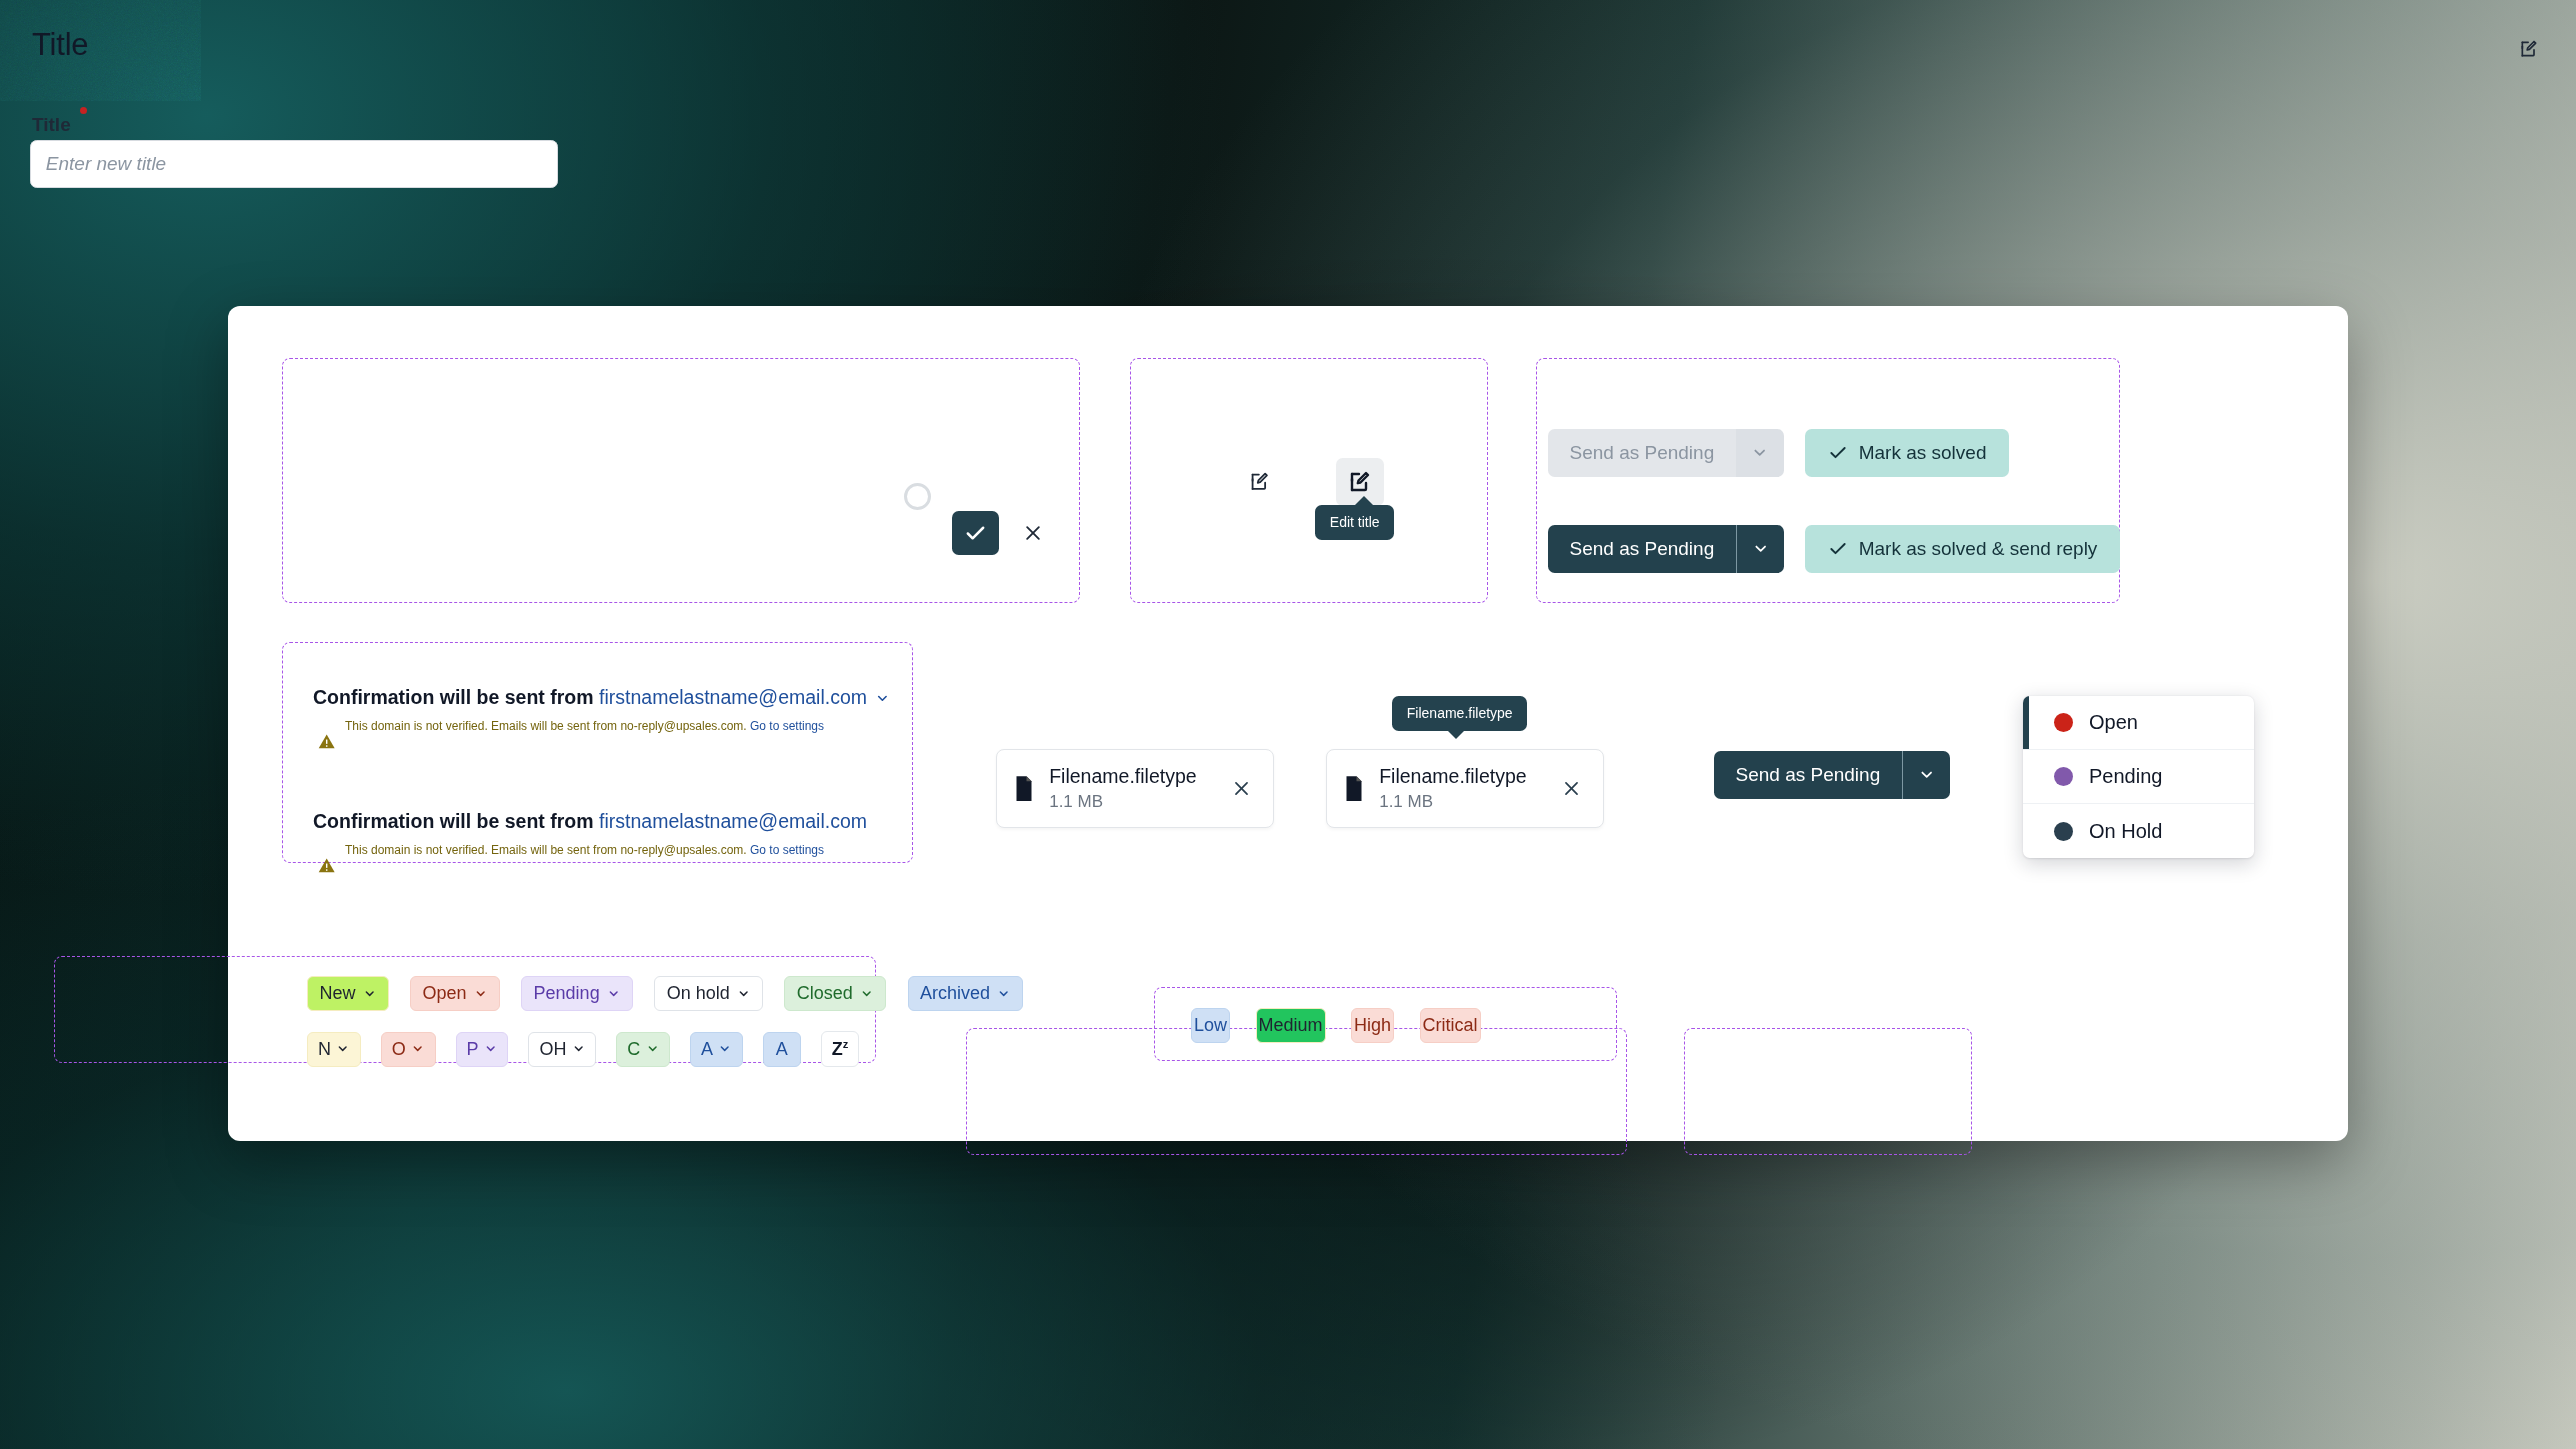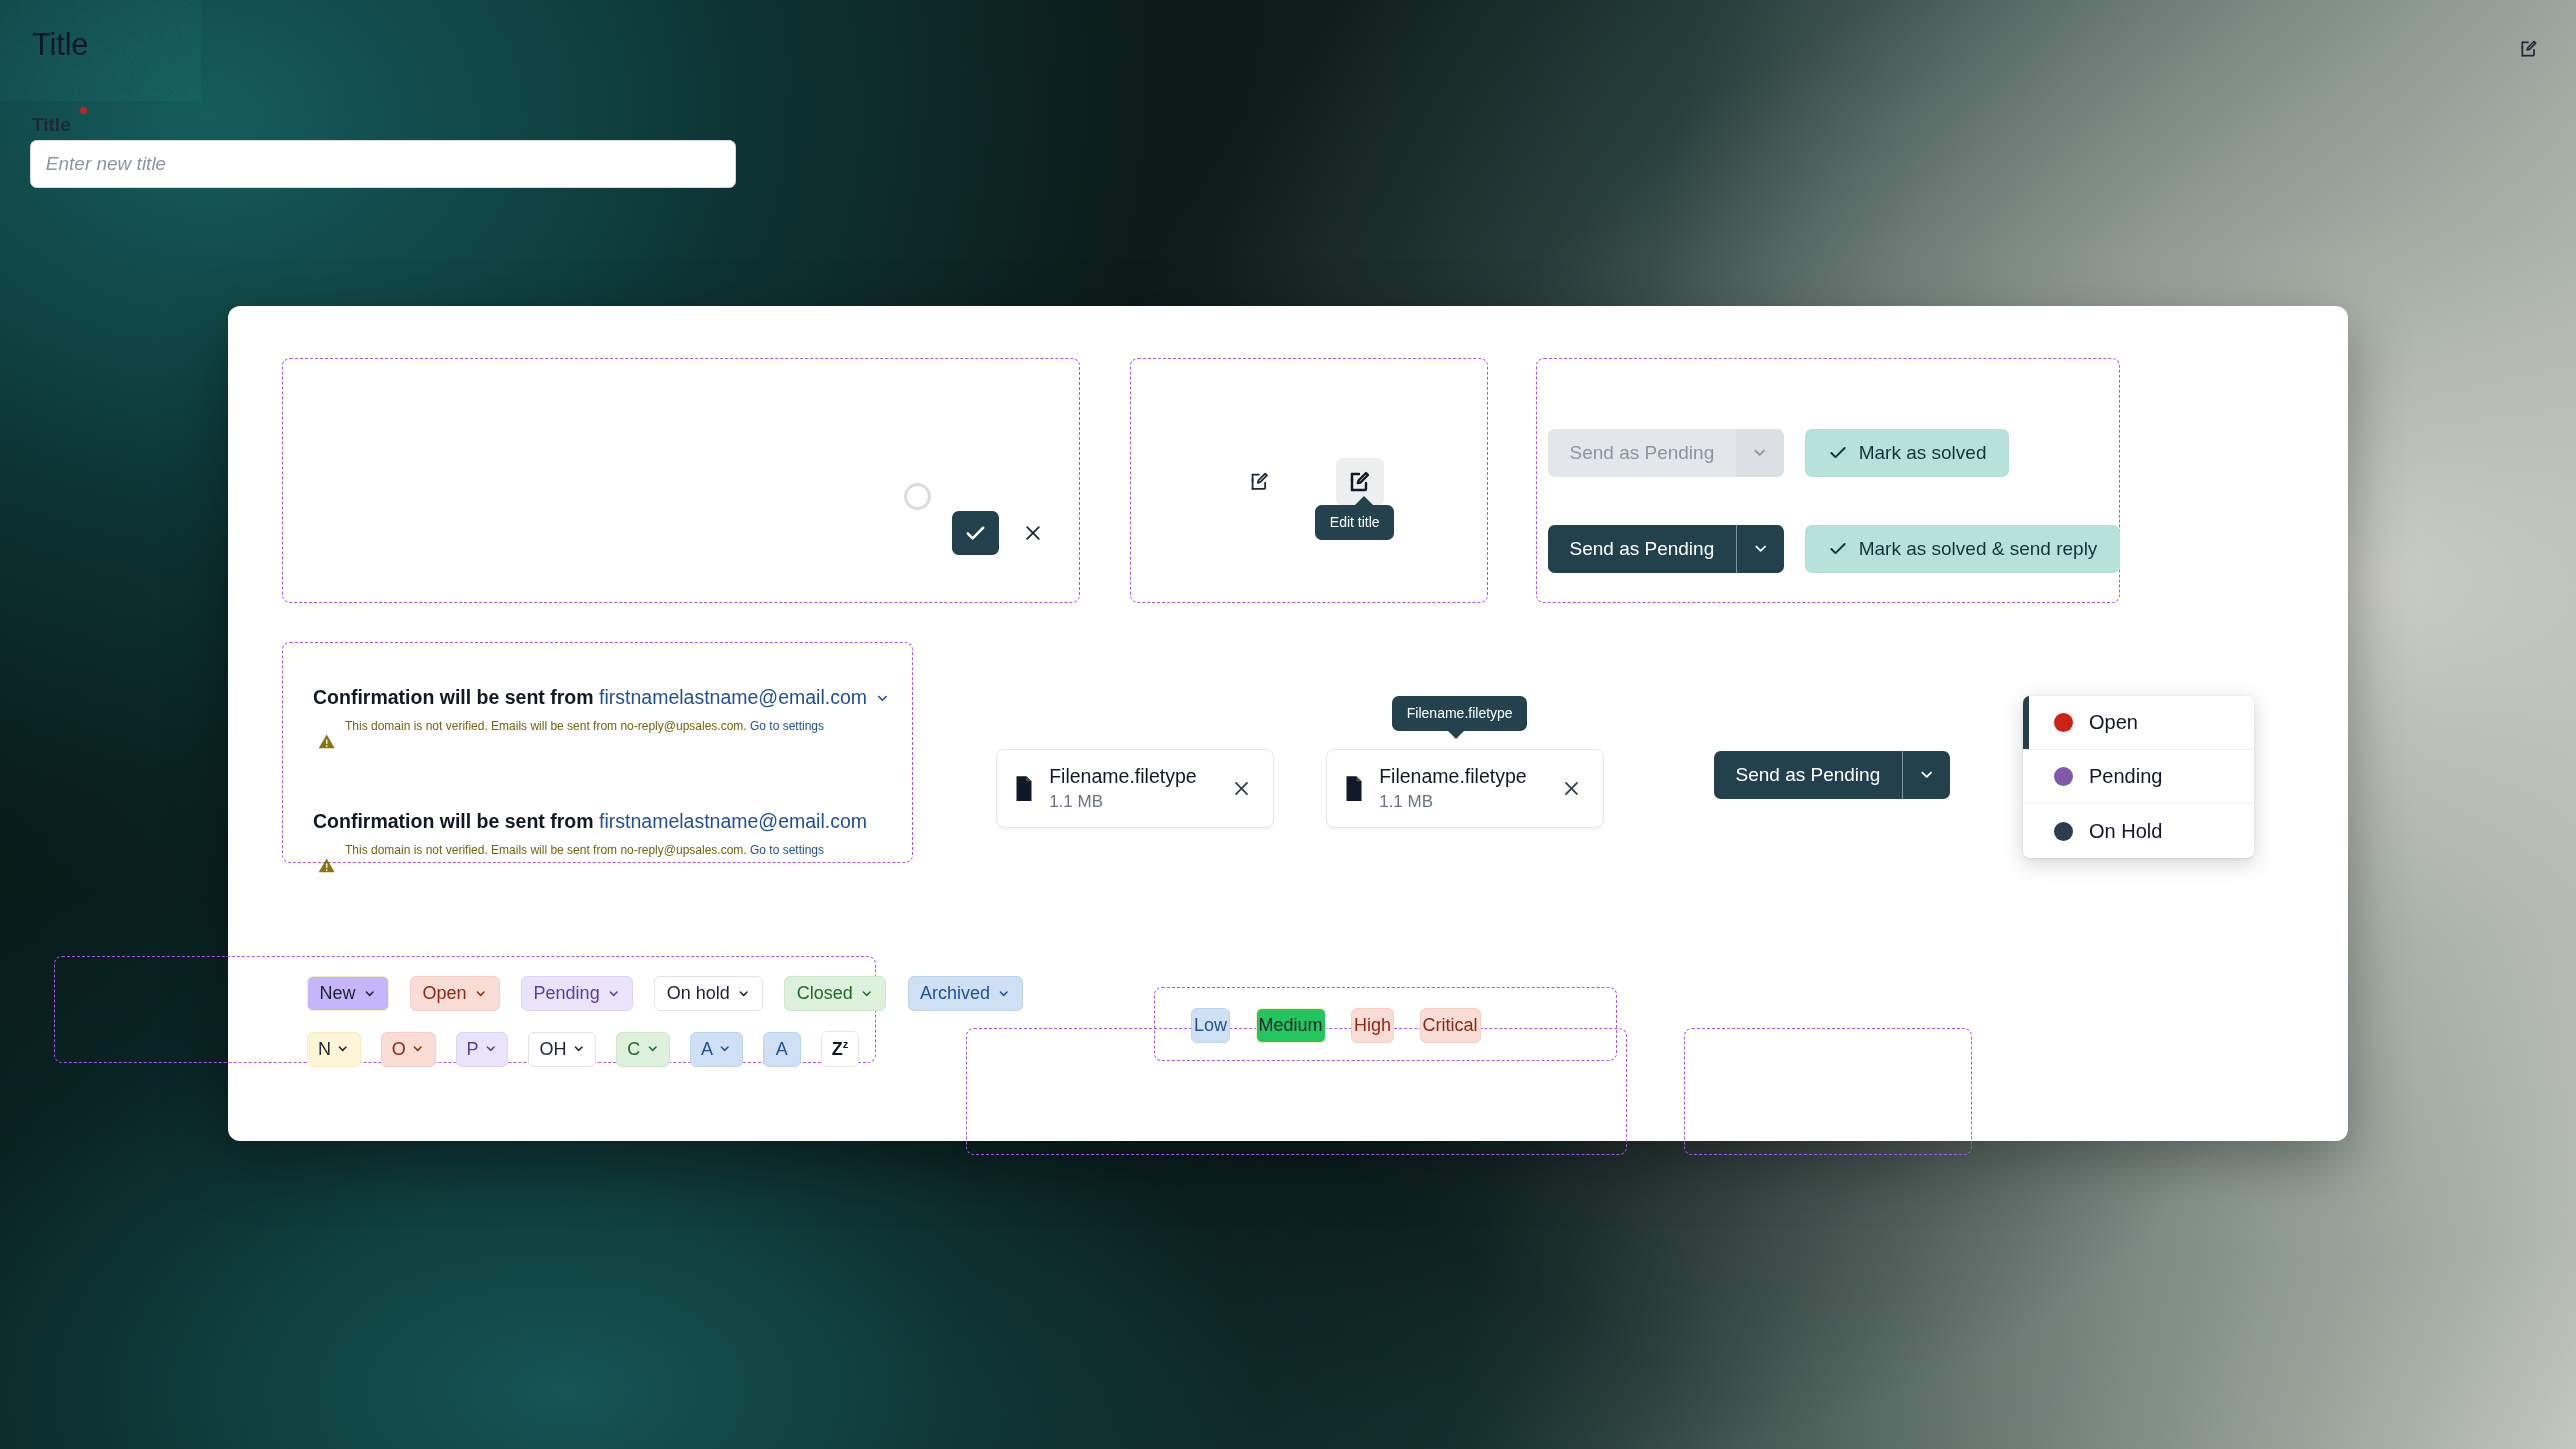--- a/index.html
+++ b/index.html
@@ -54,21 +54,21 @@
   .field-label {
     position: absolute; left: 32px; top: 114px;
     font-size: 19px; font-weight: bold; color: #1f2937;
   }
   .req-dot {
     position: absolute; left: 80px; top: 107px;
     width: 7.4px; height: 7.4px; border-radius: 50%; background: #c52222;
   }
   #title-input {
     position: absolute; left: 30px; top: 140px;
-    width: 706px; height: 48px;
+    width: 528px; height: 48px;
     border: 1.3px solid #d7dbe0; border-radius: 6.7px;
     font-family: "Liberation Sans", sans-serif;
     font-size: 19px; color: #111827;
     padding: 0 14.8px; background: #fff; outline: none;
   }
   #title-input::placeholder { color: #8b95a1; font-style: italic; }
   .spinner-ring {
     position: absolute; left: 904px; top: 483px;
     width: 27px; height: 27px; border-radius: 50%;
     border: 3.4px solid #d9dde1;
@@ -440,21 +440,21 @@
       <span>Pending</span>
     </div>
     <div class="menu-item">
       <span class="dot" style="background: rgb(42, 63, 78);"></span>
       <span>On Hold</span>
     </div>
   </div>
 
 <div class="frame" id="frame-status"></div>
 <div class="pill-row" id="row-status-1">
-    <span class="pill" style="background: #c4b5fd; color: rgb(31, 36, 48); border: 1.3px solid rgb(245, 236, 192);">
+    <span class="pill" style="background: #bef264; color: rgb(31, 36, 48); border: 1.3px solid rgb(245, 236, 192);">
       <span>New</span>
       <span style="display: inline-flex;">
         <svg width="13.4" height="13.4" viewBox="0 0 24 24" fill="none" stroke="#1f2430" stroke-width="2.6" stroke-linecap="round" stroke-linejoin="round">
           <polyline points="6 9 12 15 18 9"></polyline>
         </svg>
       </span>
     </span>
     <span class="pill" style="background: rgb(250, 220, 214); color: rgb(140, 42, 21); border: 1.3px solid rgb(246, 206, 197);">
       <span>Open</span>
       <span style="display: inline-flex;">

